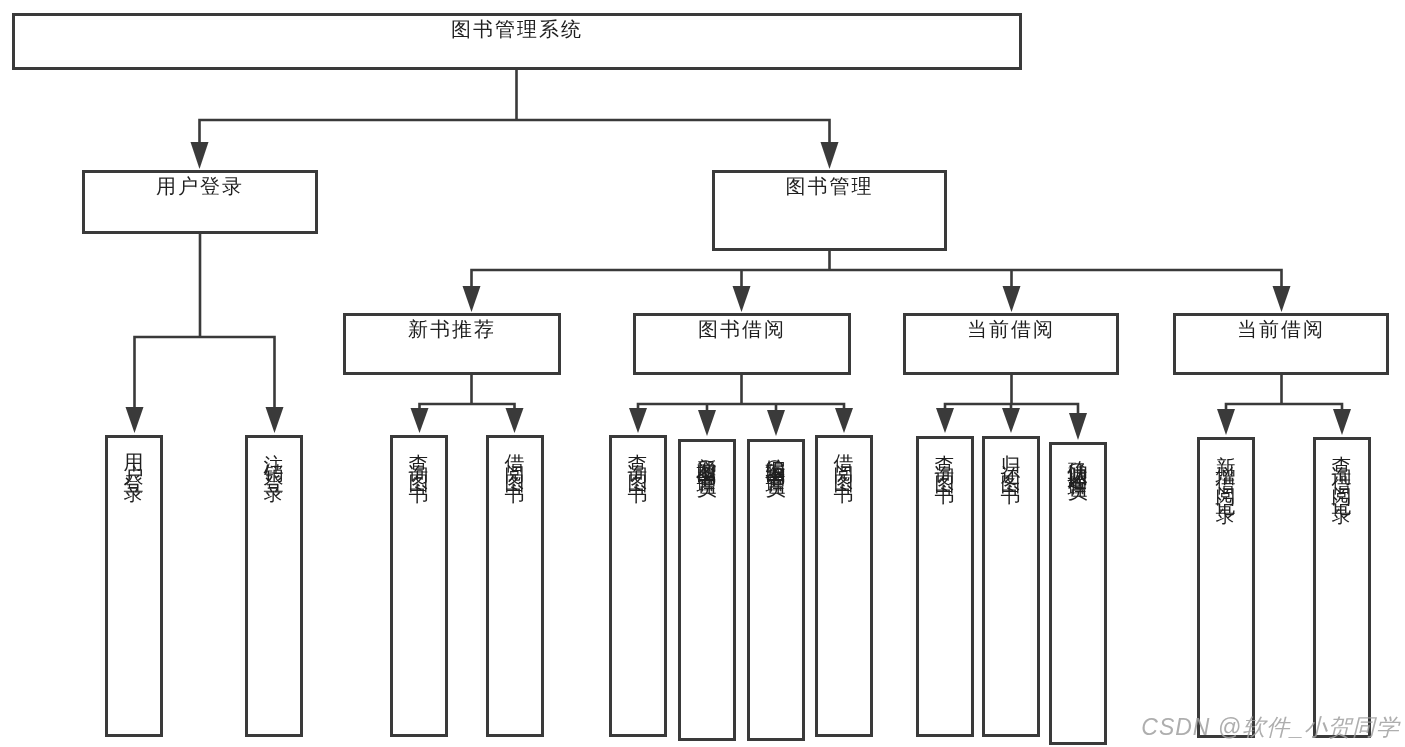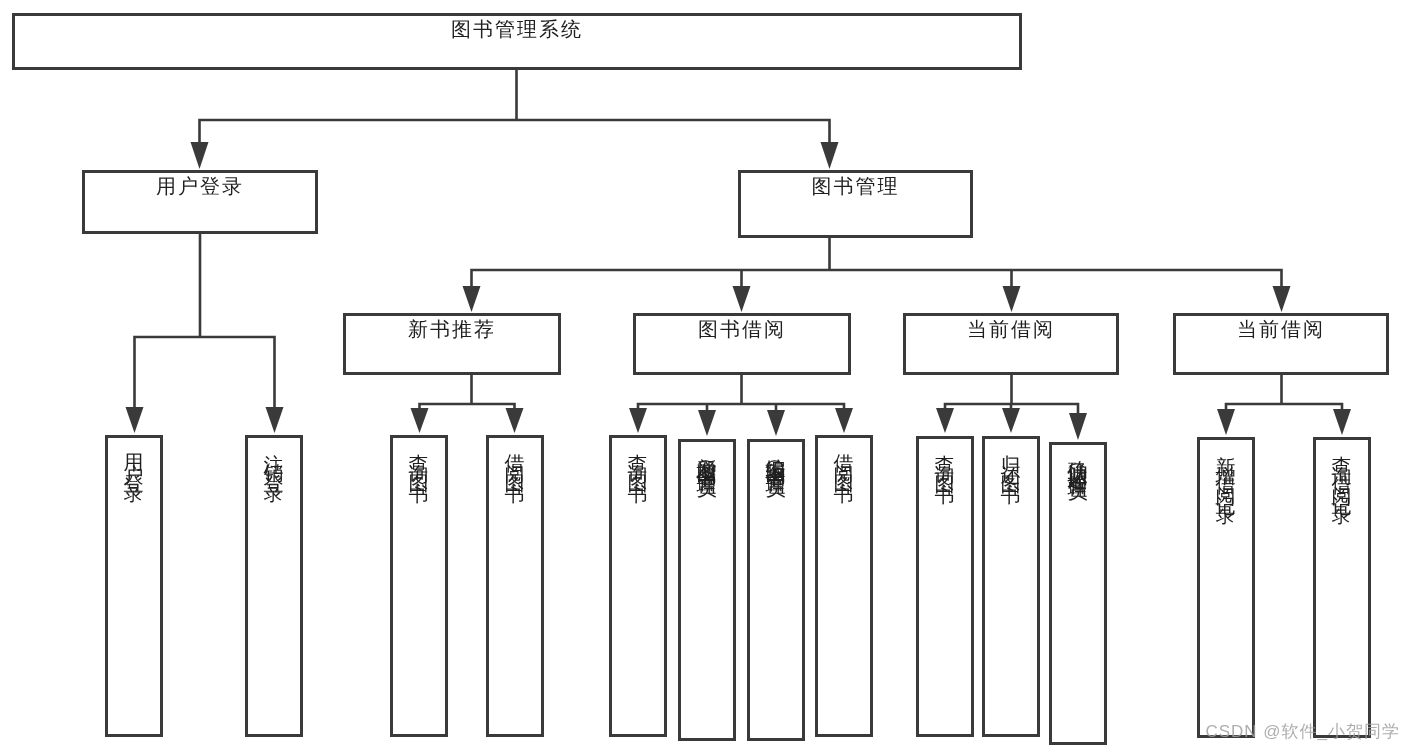--- a/index.html
+++ b/index.html
@@ -31,23 +31,24 @@
     writing-mode:vertical-rl;
     text-orientation:mixed;
     font-size:20px;
     line-height:1.1;
     letter-spacing:10px;
   }
   .vbox .vlbl.tight{letter-spacing:3px;}
   .watermark{
     position:absolute;z-index:3;
     right:5px;bottom:4px;
-    font-size:17px;letter-spacing:1px;
+    font-size:23px;letter-spacing:1px;
     color:var(--wm);opacity:.85;
     white-space:nowrap;
+    font-style:italic;
   }
 </style>
 </head>
 <body>
 
 <div class="canvas">
 
   <svg class="connectors" width="1405" height="747" viewBox="0 0 1405 747">
 
     <g>
@@ -98,21 +99,21 @@
     </g>
   </svg>
 
   <div class="box hbox" style="left:12px;top:13px;width:1010px;height:57px">
     <span class="lbl">图书管理系统</span>
   </div>
 
   <div class="box hbox" style="left:82px;top:170px;width:236px;height:64px">
     <span class="lbl">用户登录</span>
   </div>
-  <div class="box hbox" style="left:738px;top:170px;width:235px;height:68px">
+  <div class="box hbox" style="left:712px;top:170px;width:235px;height:81px">
     <span class="lbl">图书管理</span>
   </div>
 
   <div class="box hbox" style="left:343px;top:313px;width:218px;height:62px">
     <span class="lbl">新书推荐</span>
   </div>
   <div class="box hbox" style="left:903px;top:313px;width:216px;height:62px">
     <span class="lbl">当前借阅</span>
   </div>
   <div class="box hbox" style="left:633px;top:313px;width:218px;height:62px">

